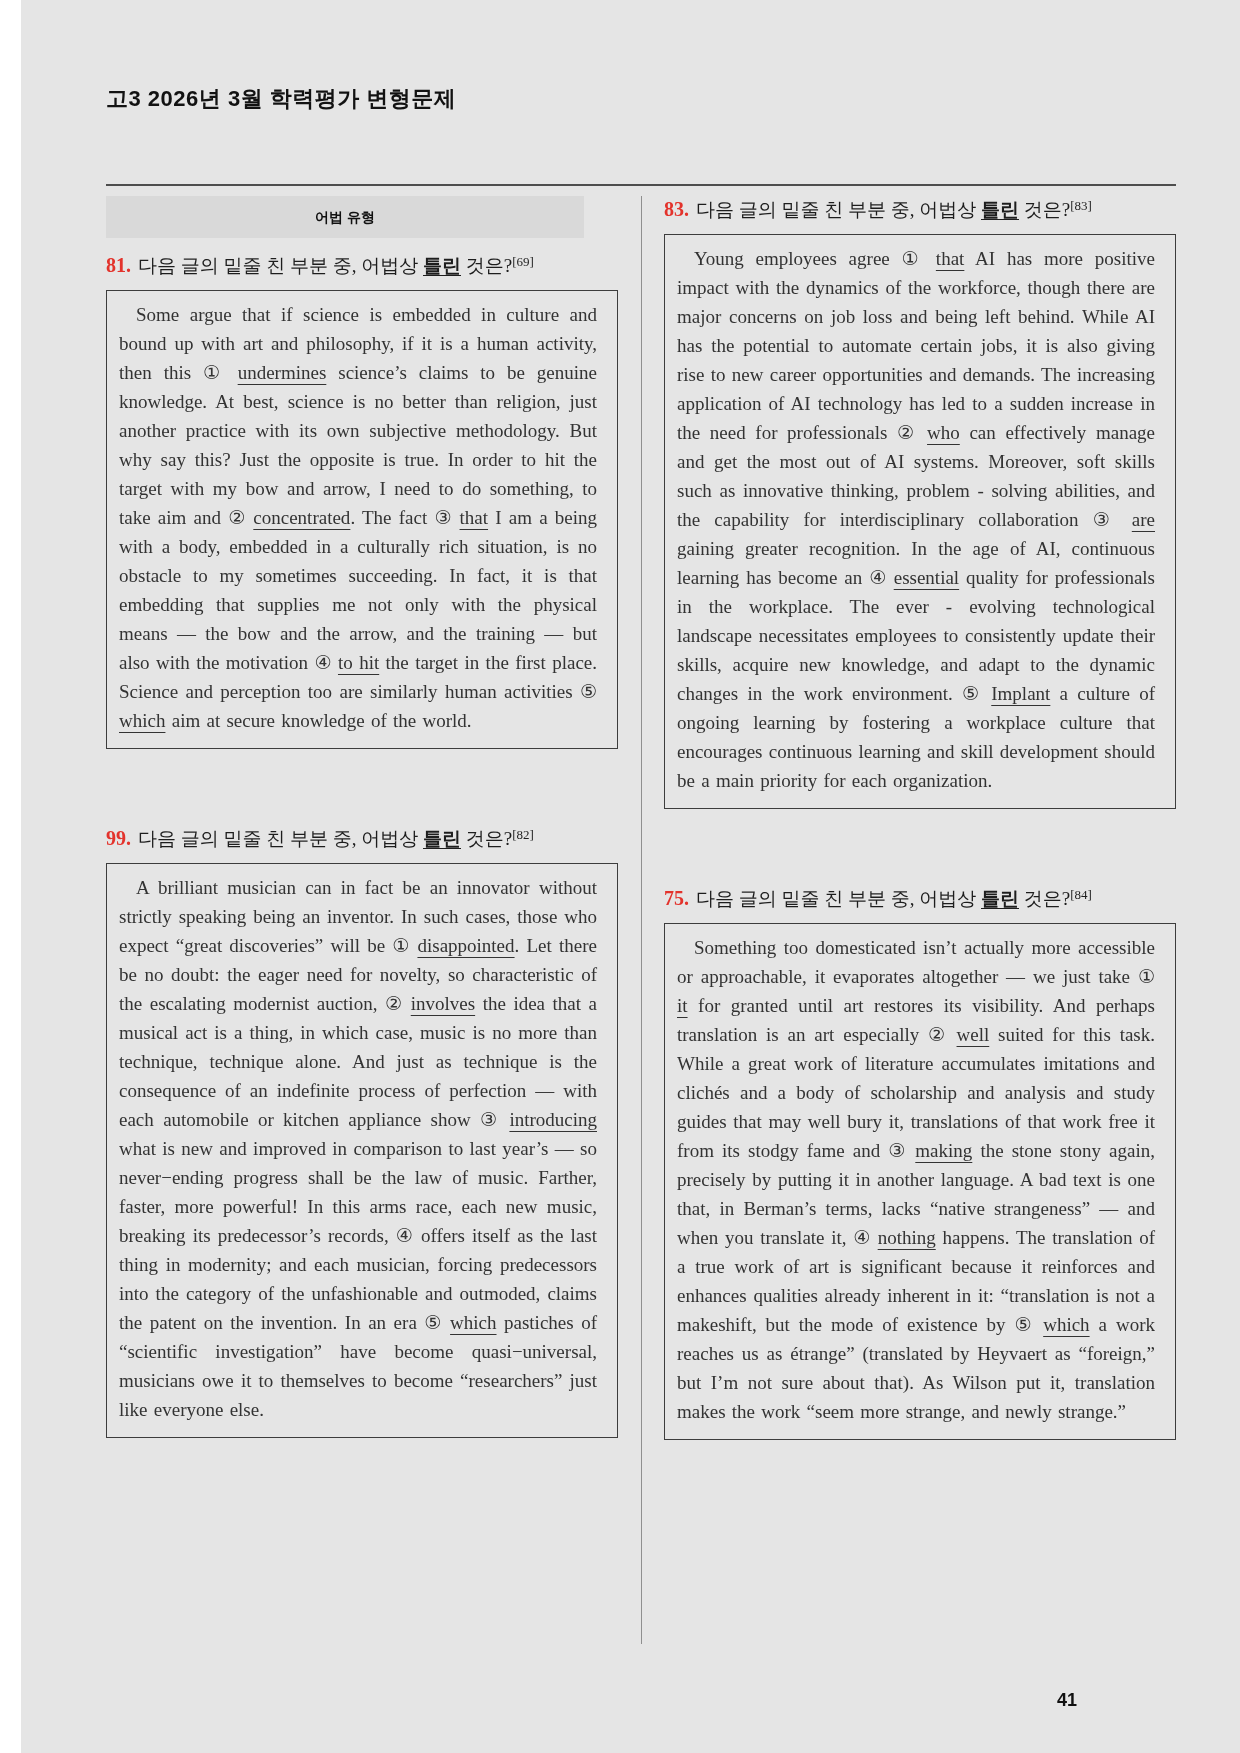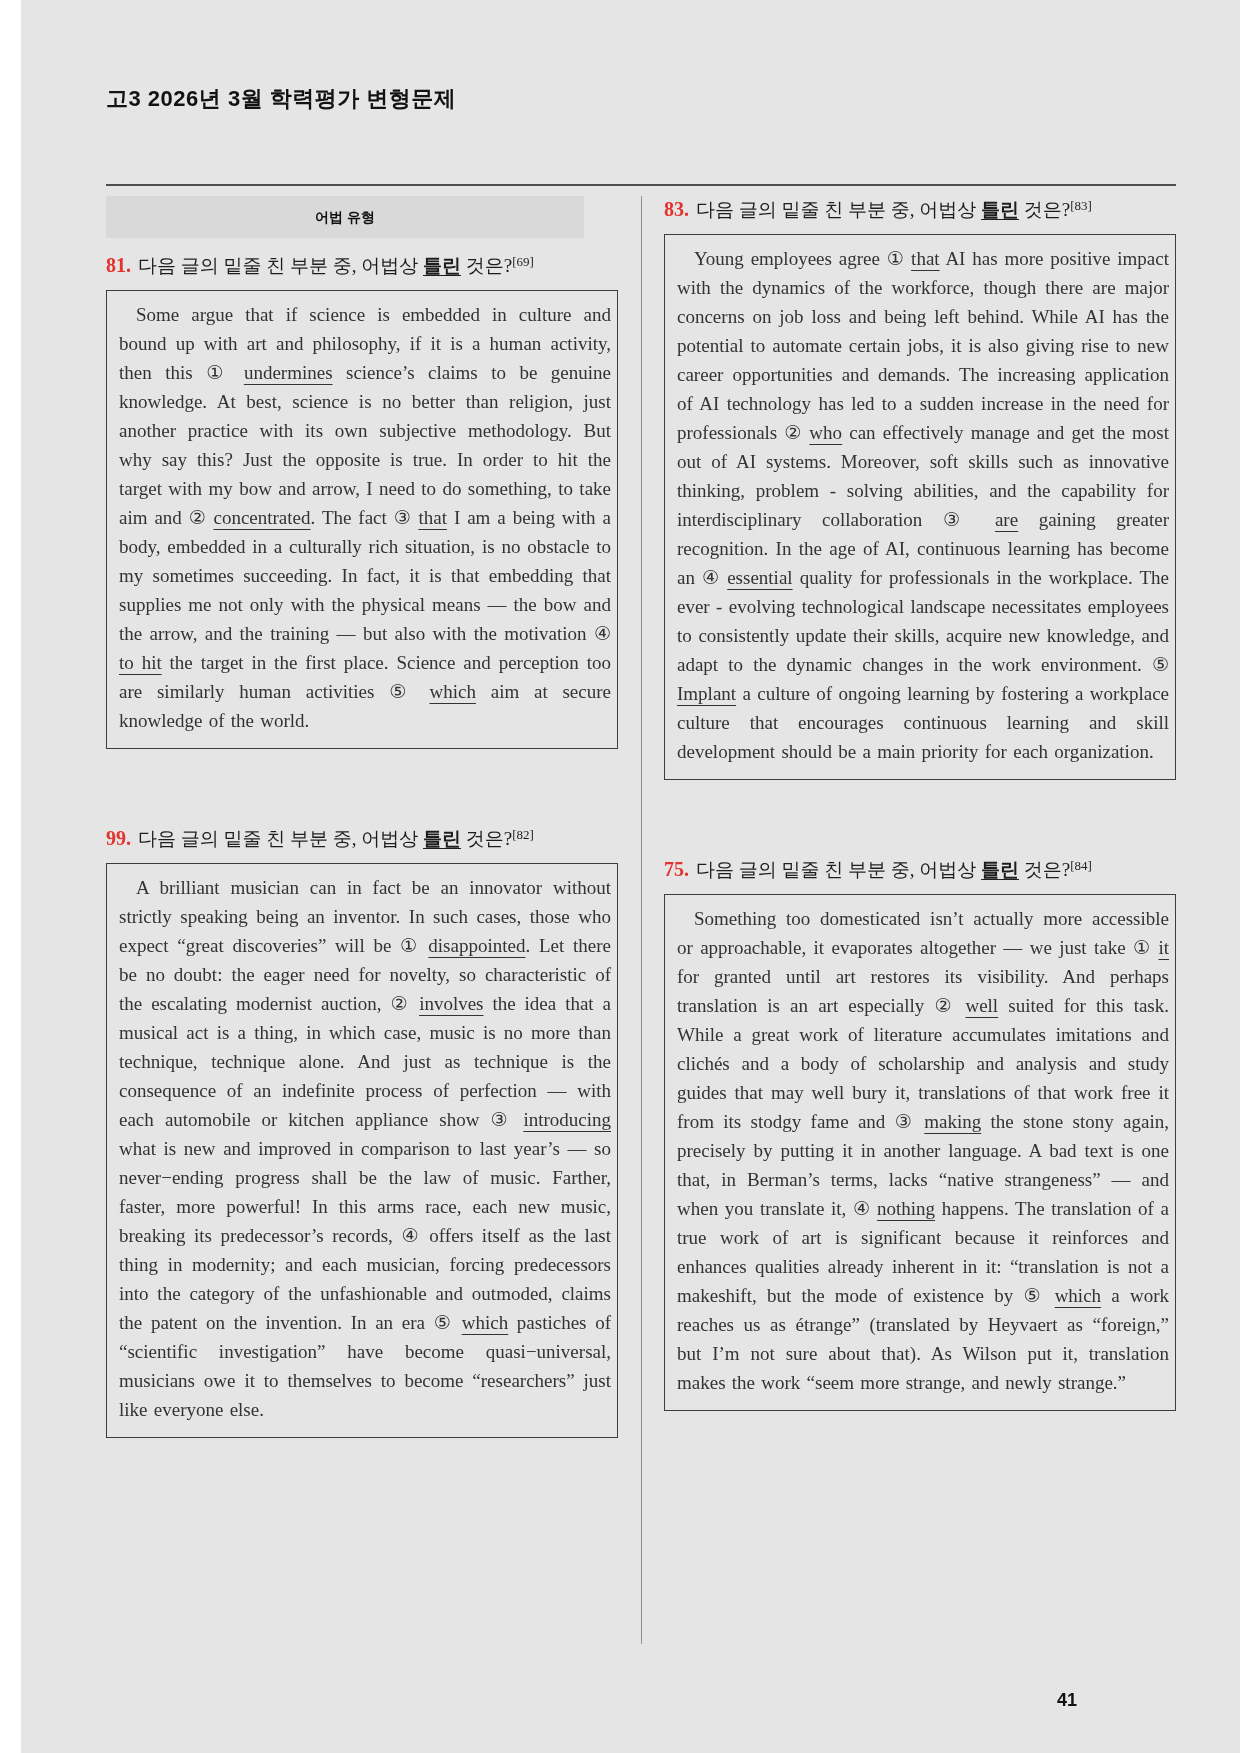--- a/index.html
+++ b/index.html
@@ -59,21 +59,21 @@
     text-underline-offset:3px;
   }
   .q-ref{
     font-size:13px;
     position:relative;top:-6px;
     letter-spacing:0;
   }
   .passage-box{
     border:1.2px solid #3d3d3d;
     margin-top:9px;
-    padding:9px 6px 13px 12px;
+    padding:9px 20px 13px 12px;
   }
   .passage{
     margin:0;
     font-size:19px;
     line-height:29px;
     text-align:justify;
     text-indent:17px;
     word-spacing:.08em;
     color:#333;
   }

